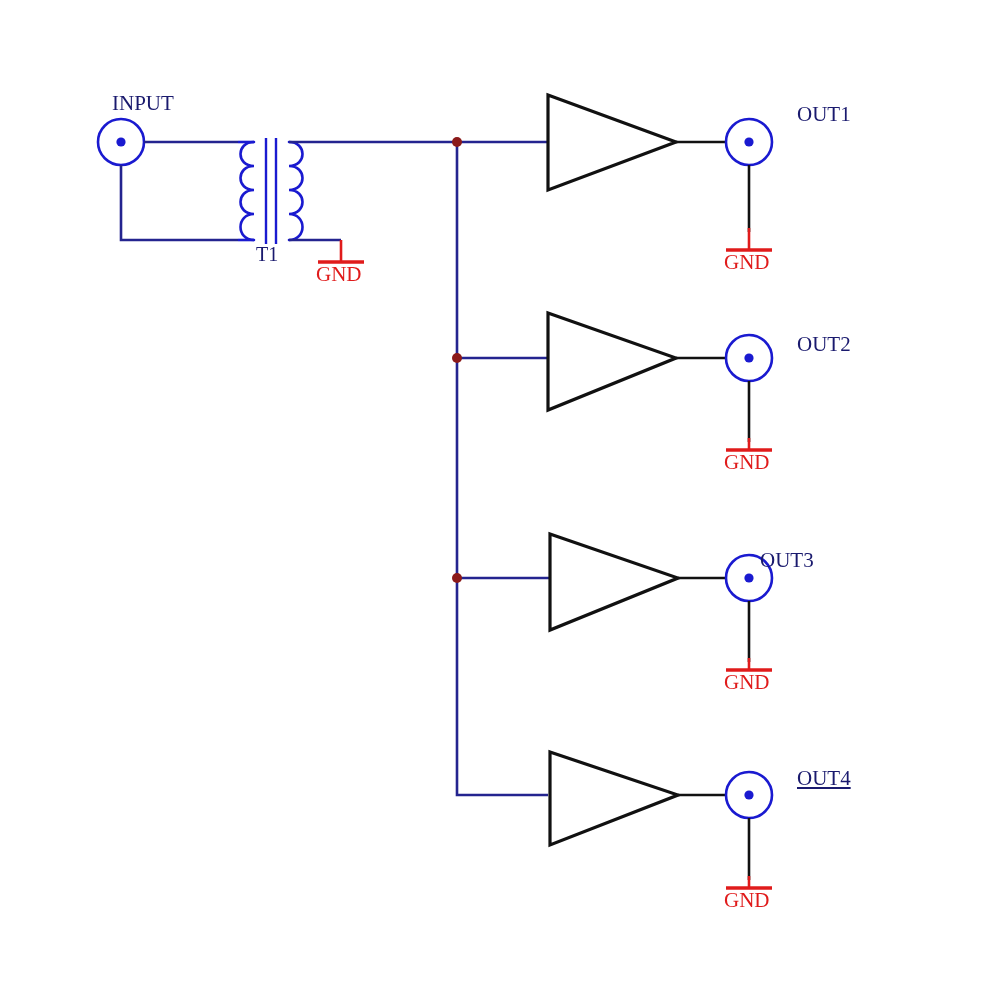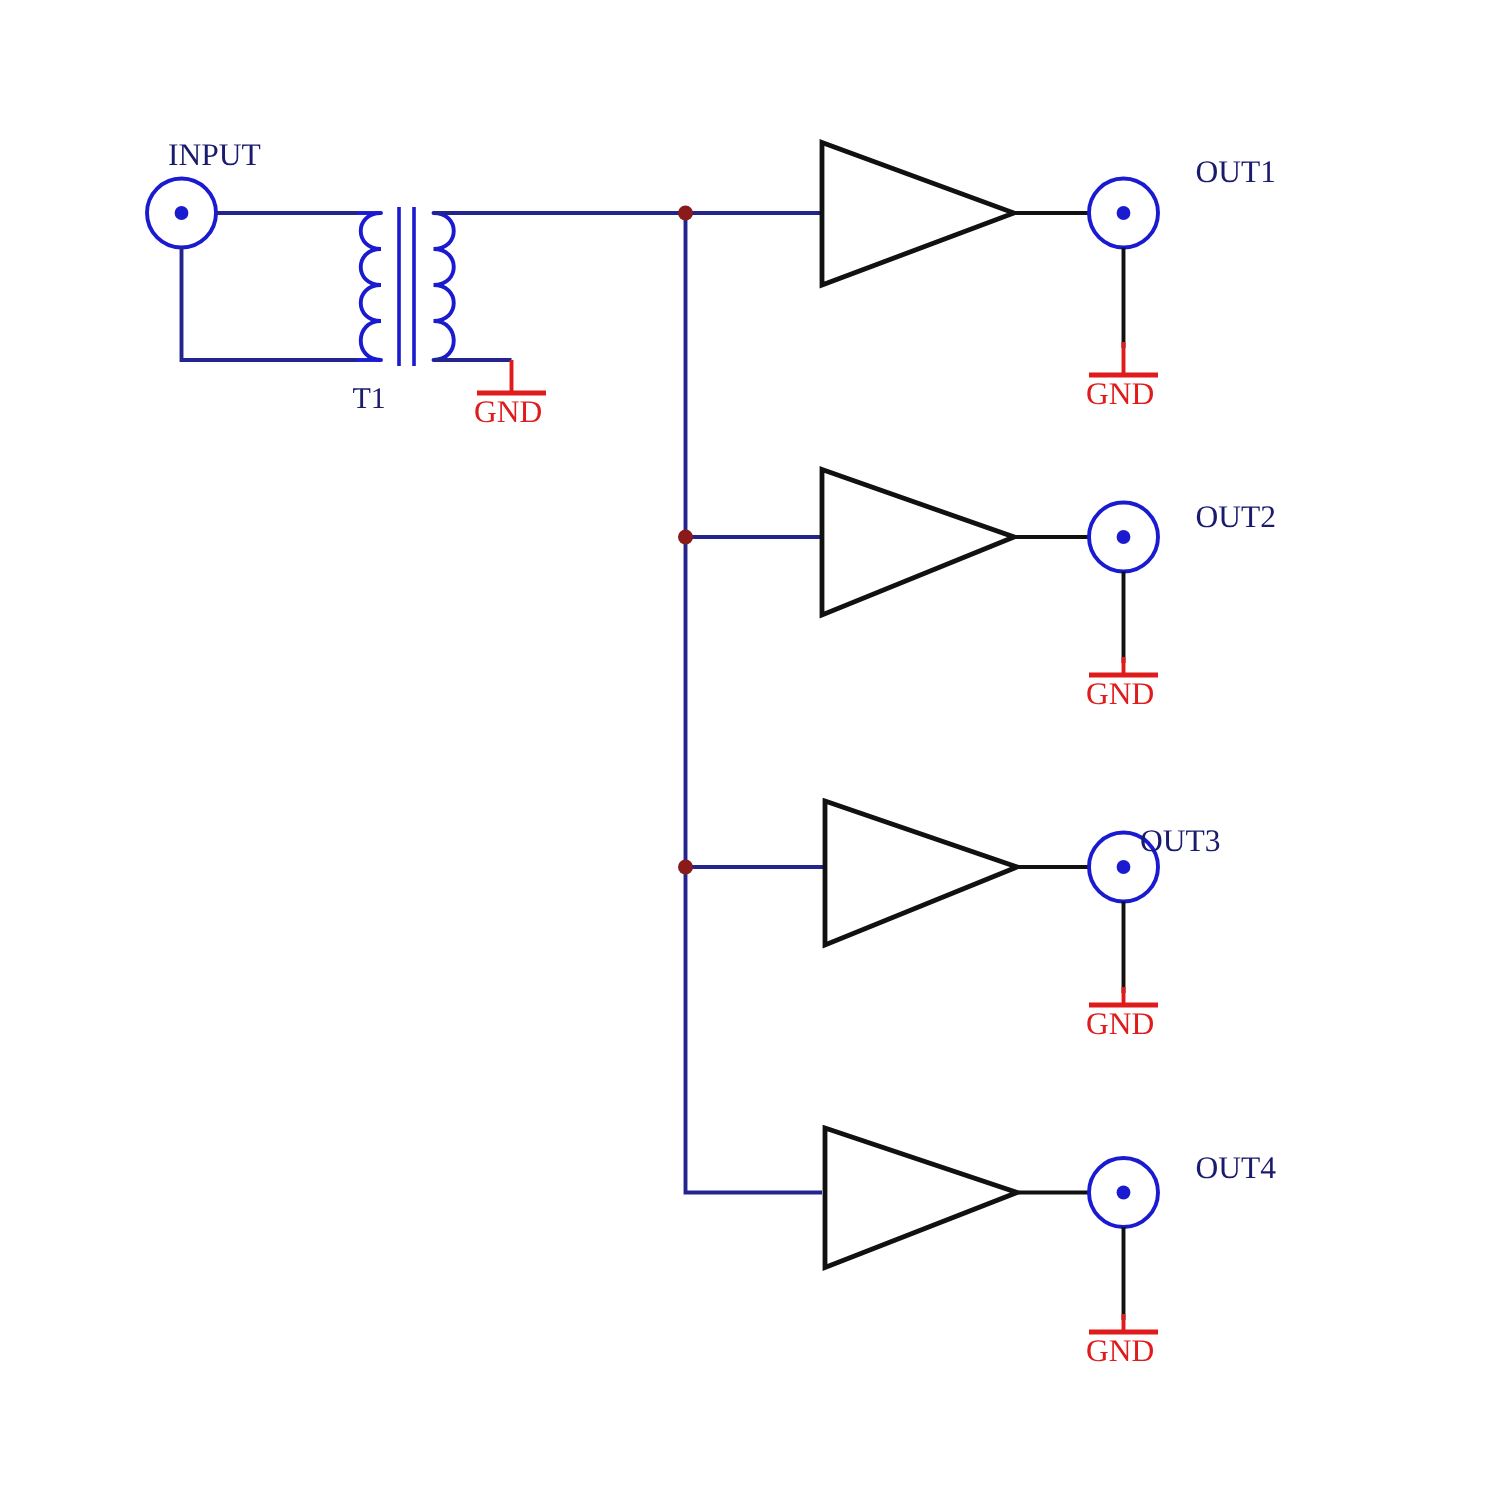--- a/index.html
+++ b/index.html
@@ -120,29 +120,29 @@
     <path d="M749 818 V880" fill="none" stroke="#111111" stroke-width="2.6"></path>
     <g>
       <path d="M749 876 V888" fill="none" stroke="#e01b1b" stroke-width="2.6"></path>
       <path d="M726 888 H772" fill="none" stroke="#e01b1b" stroke-width="3.4"></path>
     </g>
 
   </svg>
 
   <div class="lbl lbl-navy" style="left:112px;top:93px;">INPUT</div>
 
-  <div class="lbl lbl-t1" style="left:235px;top:244px;margin-top:12px;">T1</div>
+  <div class="lbl lbl-t1" style="left:256px;top:244px;">T1</div>
 
   <div class="lbl lbl-gnd" style="left:316px;top:264px;">GND</div>
 
   <div class="lbl lbl-navy" style="left:797px;top:104px;">OUT1</div>
   <div class="lbl lbl-gnd" style="left:724px;top:252px;">GND</div>
 
   <div class="lbl lbl-navy" style="left:797px;top:334px;text-align:right;">OUT2</div>
   <div class="lbl lbl-gnd" style="left:724px;top:452px;">GND</div>
 
   <div class="lbl lbl-navy" style="left:760px;top:550px;">OUT3</div>
   <div class="lbl lbl-gnd" style="left:724px;top:672px;">GND</div>
 
-  <div class="lbl lbl-navy" style="left:797px;top:768px;">OUT4</div>
+  <div class="lbl lbl-navy" style="left:797px;top:768px;text-decoration:underline;">OUT4</div>
   <div class="lbl lbl-gnd" style="left:724px;top:890px;">GND</div>
 
 </div>
 
 </body></html>

